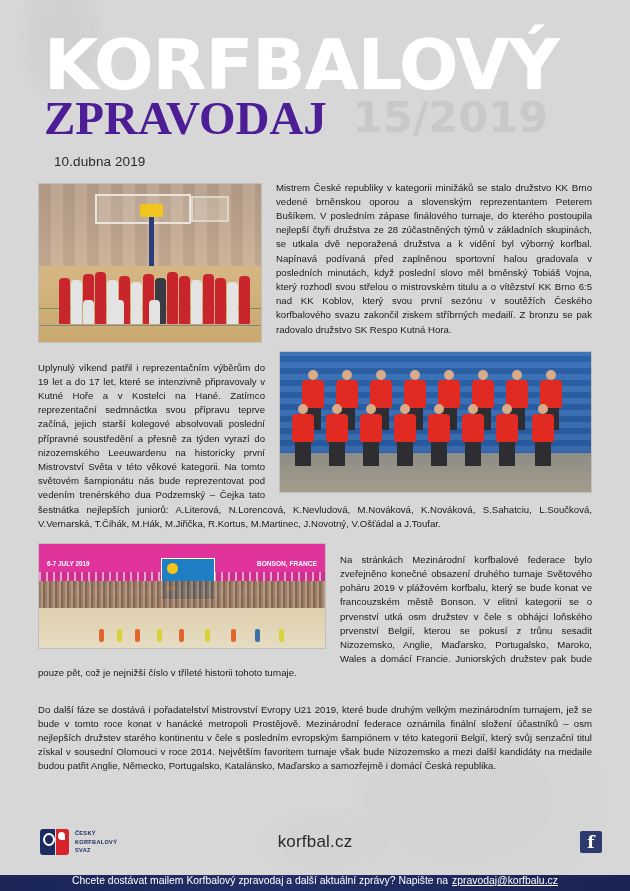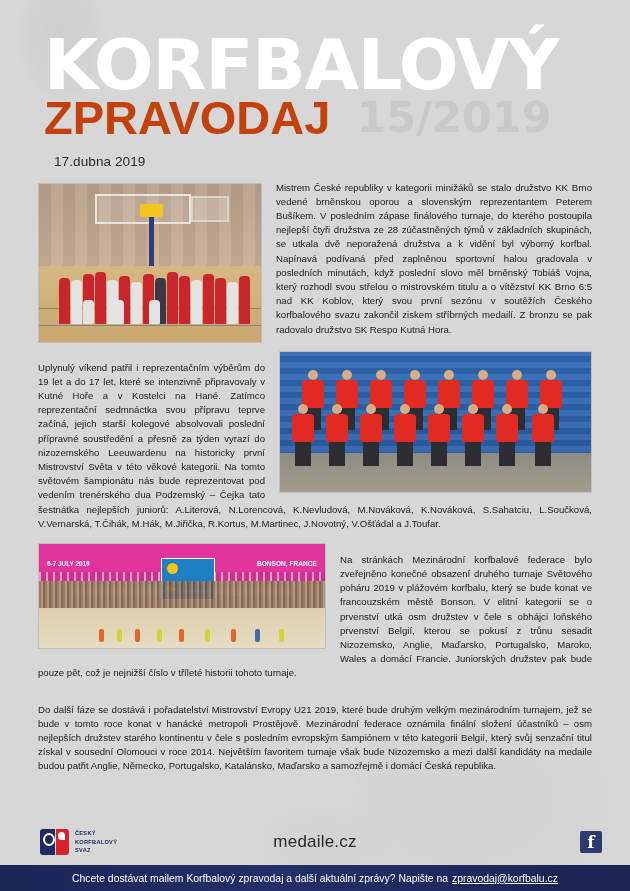--- a/index.html
+++ b/index.html
@@ -32,26 +32,26 @@
     font-weight:bold;
     font-size:70px;
     line-height:.84;
     letter-spacing:-1px;
     color:#ffffff;
     margin:0;
     text-shadow:0 0 1px rgba(255,255,255,.6);
   }
   .title-row2{display:flex;align-items:flex-end;gap:26px;margin-top:2px;}
   .title-sub{
-    font-family:Liberation Sans, sans-serif;
+    font-family:Liberation Serif, serif;
     font-weight:bold;
     font-size:47px;
     line-height:.9;
     letter-spacing:0px;
-    color:#c2410c;
+    color:#4c1d95;
     margin:0;
   }
   .issue{
     font-family:"DejaVu Sans", sans-serif;
     font-weight:bold;
     font-size:43px;
     line-height:.95;
     color:#c9c9c9;
     margin:0 0 2px 0;
   }
@@ -165,43 +165,43 @@
   .site{
     position:absolute;left:0;right:0;text-align:center;
     font-size:17px;color:#2a2a2a;letter-spacing:.2px;
   }
   .fb{
     position:absolute;right:28px;width:22px;height:22px;background:#2d3a6e;border-radius:2px;
     color:#fff;font-family:"DejaVu Serif",serif;font-weight:bold;font-size:17px;
     text-align:center;line-height:22px;
   }
   .bottombar{
-    position:absolute;left:0;right:0;bottom:0;height:26px;
+    position:absolute;left:0;right:0;bottom:0;height:16px;
     background:linear-gradient(90deg,#1b2556 0%,#232f68 45%,#1a2352 100%);
     color:#fff;font-size:10.4px;
-    display:flex;align-items:center;justify-content:center;gap:4px;
+    display:flex;align-items:flex-start;justify-content:center;gap:4px;
   }
   .bottombar .mail{text-decoration:underline;color:#fff;}
 </style>
 </head>
 <body>
 
 <div class="wm wm1"></div>
 <div class="wm wm2"></div>
 <div class="wm wm3"></div>
 
 <div class="header">
   <div class="masthead">
     <h1 class="title-main">KORFBALOVÝ</h1>
     <div class="title-row2">
       <h2 class="title-sub">ZPRAVODAJ</h2>
       <div class="issue">15/2019</div>
     </div>
   </div>
-  <div class="date">17.dubna 2019</div>
+  <div class="date">10.dubna 2019</div>
 </div>
 
 <div class="article">
 
   <div class="photo photo-left" id="photo-team-minizaci" title="Vítězné družstvo minižáků KK Brno v hale s korfbalovým košem">
     <div class="gym">
       <div class="wall"></div>
       <div class="floor"></div>
       <div class="backboard"></div>
       <div class="backboard2"></div>
@@ -365,20 +365,20 @@
     <div class="logo-mark">
       <div class="navy"></div>
       <div class="red"></div>
     </div>
     <div class="logo-text">
       <div>ČESKÝ</div>
       <div>KORFBALOVÝ</div>
       <div>SVAZ</div>
     </div>
   </div>
-  <div class="site">medaile.cz</div>
+  <div class="site">korfbal.cz</div>
   <div class="fb">f</div>
 </div>
 
 <div class="bottombar">
   <span>Chcete dostávat mailem Korfbalový zpravodaj a další aktuální zprávy?  Napište na</span>
   <a class="mail" href="#">zpravodaj@korfbalu.cz</a>
 </div>
 
 </body></html>

